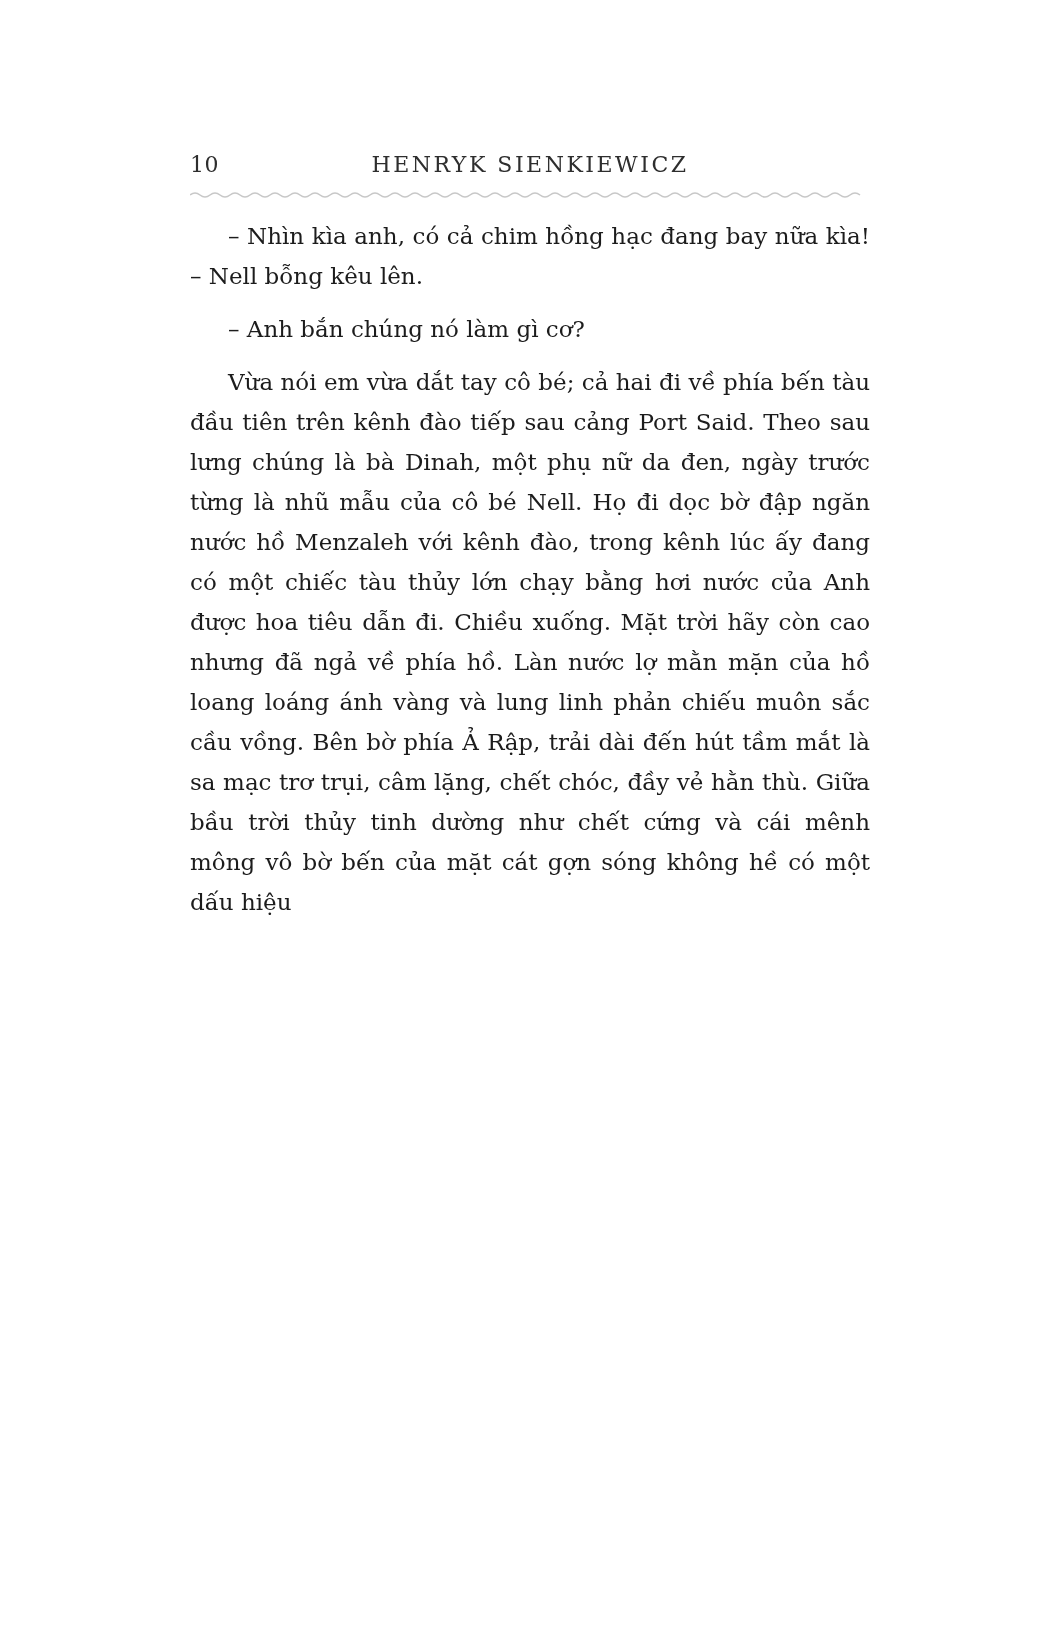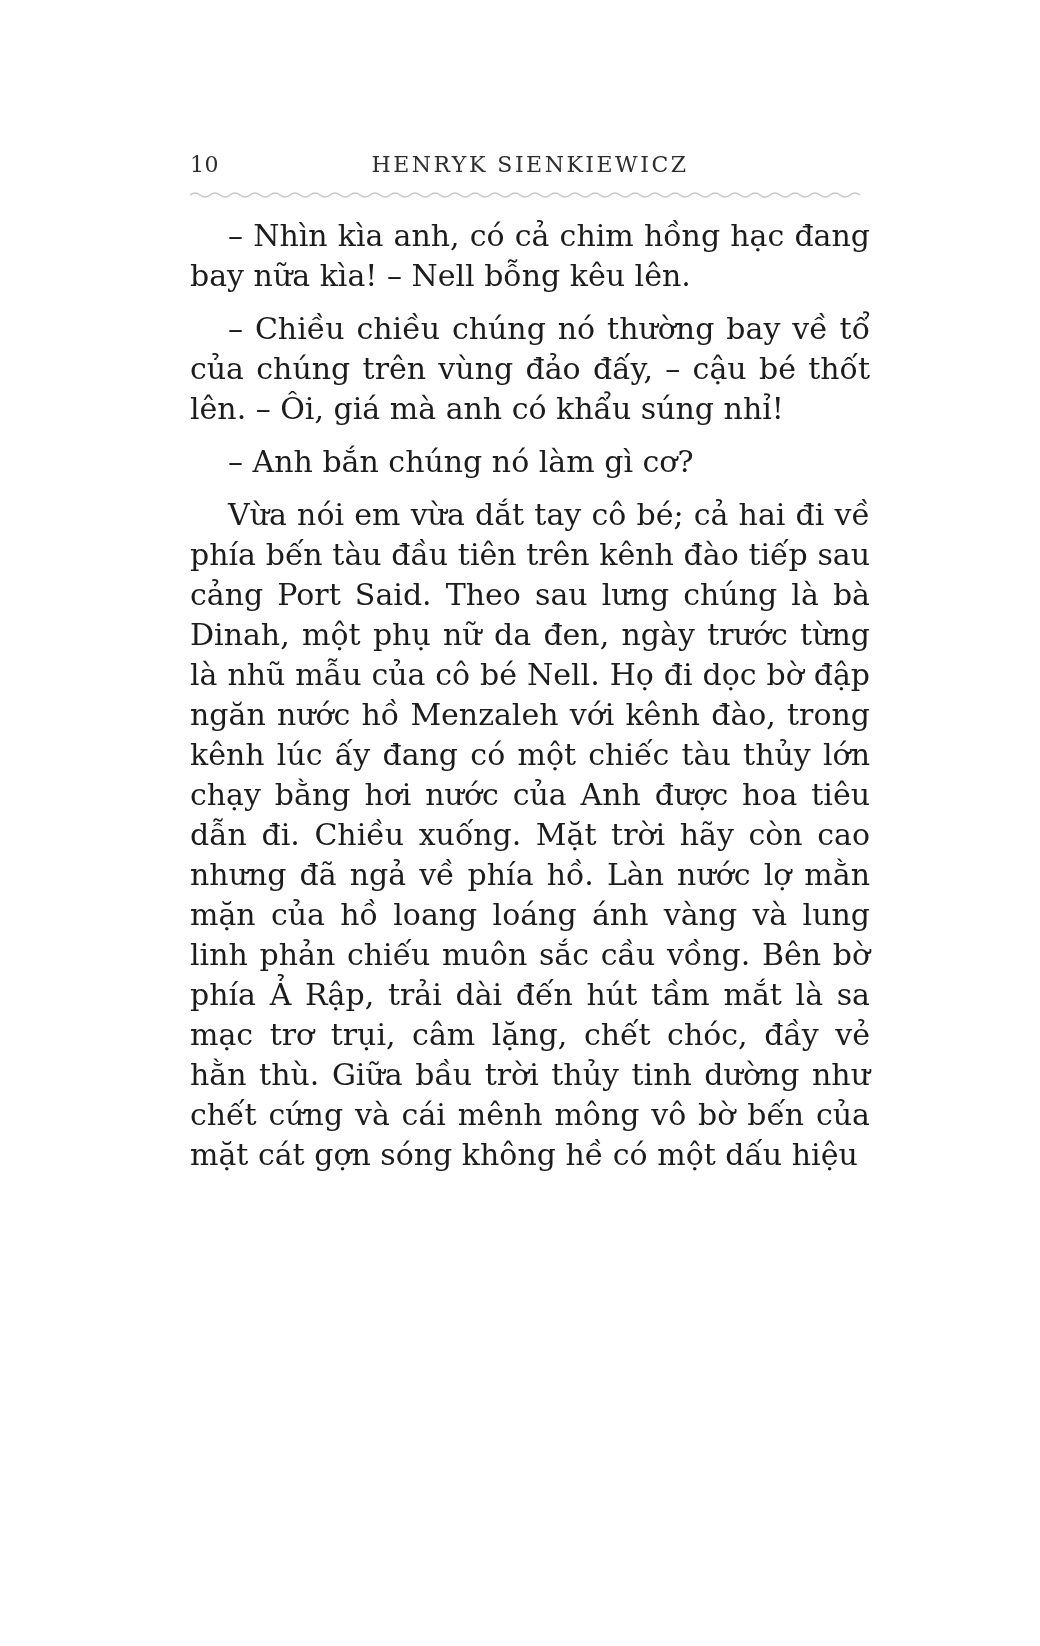--- a/index.html
+++ b/index.html
@@ -45,21 +45,21 @@
     display: block;
     width: 100%;
     height: 12px;
     margin-top: 8px;
   }
   .text-block {
     margin-top: 16px;
   }
   .text-block p {
     margin: 0 0 13px 0;
-    font-size: 30px;
+    font-size: 23px;
     line-height: 40px;
     text-align: justify;
     text-indent: 38px;
     color: #1c1c1c;
   }
 </style>
 </head>
 <body>
 
 <div class="page">
@@ -69,19 +69,18 @@
       <span class="page-number">10</span>
       <span class="author-header">HENRYK SIENKIEWICZ</span>
     </div>
 
     <svg class="wave-divider" viewBox="0 0 680 12" preserveAspectRatio="none" aria-hidden="true">
       <path d="M0,7 q5,-4 10,0 t10,0 t10,0 t10,0 t10,0 t10,0 t10,0 t10,0 t10,0 t10,0 t10,0 t10,0 t10,0 t10,0 t10,0 t10,0 t10,0 t10,0 t10,0 t10,0 t10,0 t10,0 t10,0 t10,0 t10,0 t10,0 t10,0 t10,0 t10,0 t10,0 t10,0 t10,0 t10,0 t10,0 t10,0 t10,0 t10,0 t10,0 t10,0 t10,0 t10,0 t10,0 t10,0 t10,0 t10,0 t10,0 t10,0 t10,0 t10,0 t10,0 t10,0 t10,0 t10,0 t10,0 t10,0 t10,0 t10,0 t10,0 t10,0 t10,0 t10,0 t10,0 t10,0 t10,0 t10,0 t10,0 t10,0" fill="none" stroke="#c8c8c8" stroke-width="1.6"></path>
     </svg>
 
     <div class="text-block">
       <p>– Nhìn kìa anh, có cả chim hồng hạc đang bay nữa kìa! – Nell bỗng kêu lên.</p>
-      <p>– Chiều chiều chúng nó thường bay về tổ của chúng trên vùng đảo đấy, – cậu bé thốt lên. – Ôi, giá mà anh có khẩu súng nhỉ!</p>
       <p>– Anh bắn chúng nó làm gì cơ?</p>
       <p>Vừa nói em vừa dắt tay cô bé; cả hai đi về phía bến tàu đầu tiên trên kênh đào tiếp sau cảng Port Said. Theo sau lưng chúng là bà Dinah, một phụ nữ da đen, ngày trước từng là nhũ mẫu của cô bé Nell. Họ đi dọc bờ đập ngăn nước hồ Menzaleh với kênh đào, trong kênh lúc ấy đang có một chiếc tàu thủy lớn chạy bằng hơi nước của Anh được hoa tiêu dẫn đi. Chiều xuống. Mặt trời hãy còn cao nhưng đã ngả về phía hồ. Làn nước lợ mằn mặn của hồ loang loáng ánh vàng và lung linh phản chiếu muôn sắc cầu vồng. Bên bờ phía Ả Rập, trải dài đến hút tầm mắt là sa mạc trơ trụi, câm lặng, chết chóc, đầy vẻ hằn thù. Giữa bầu trời thủy tinh dường như chết cứng và cái mênh mông vô bờ bến của mặt cát gợn sóng không hề có một dấu hiệu</p>
     </div>
 
   </div>
 </div>
 
 </body></html>

